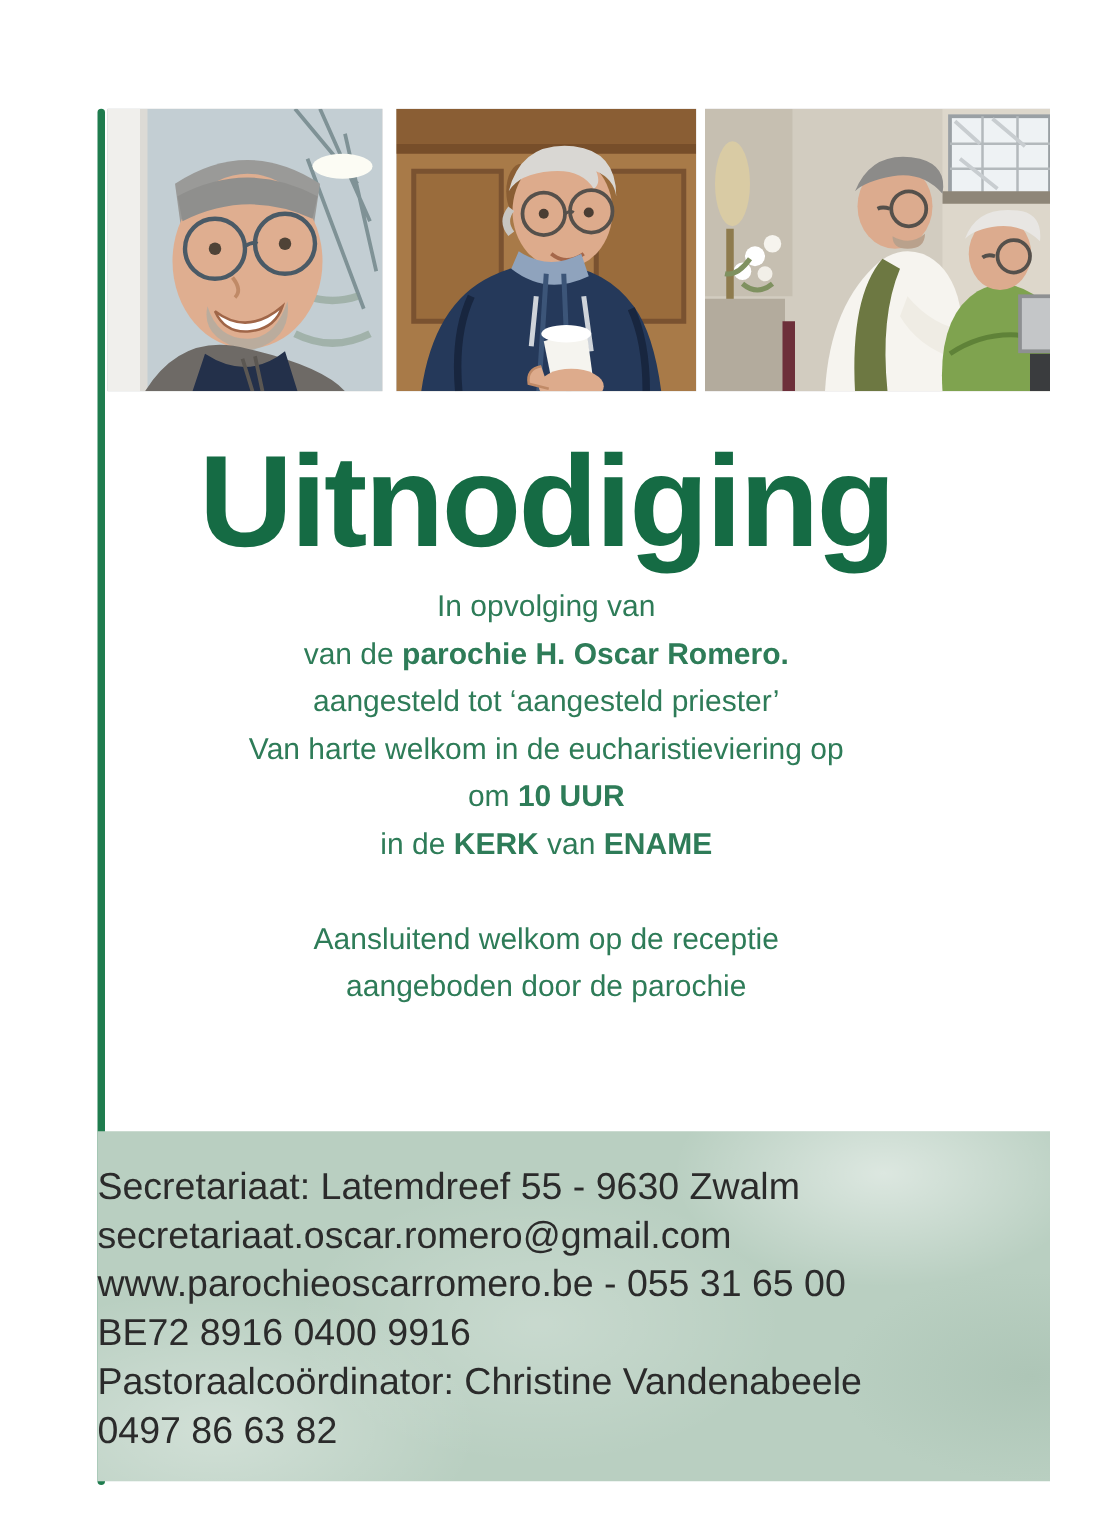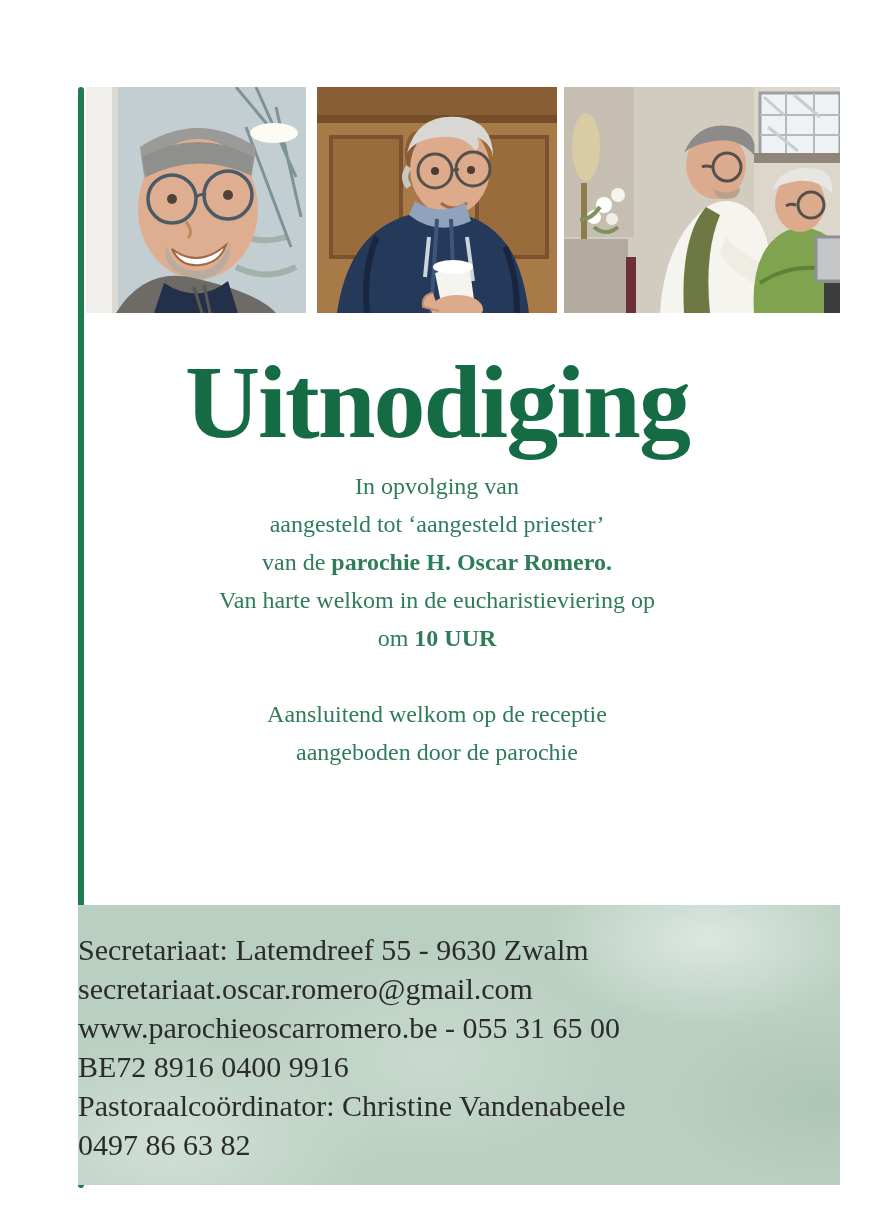--- a/index.html
+++ b/index.html
@@ -2,21 +2,21 @@
 <html style="--accent-green: #1f7c4e; --title-green: #156b44; --body-green: #2e7c58; --footer-bg: #b9cfc1; --footer-text: #2b2b2b;"><head>
 <meta charset="utf-8">
 <style>
   html,body{margin:0;padding:0;background:#ffffff;}
   .poster{
     position:relative;
     width:806px;height:1232px;
     margin:0 auto;
     background:#ffffff;
     overflow:hidden;
-    font-family:Liberation Serif, serif;
+    font-family:Liberation Sans, sans-serif;
   }
   
   .edge{
     position:absolute;top:87px;width:6px;height:1101px;
     background:var(--accent-green,#1f7c4e);
     border-radius:3px;
   }
   .edge.left{left:44px;}
   .edge.right{left:830px;}
 
@@ -164,24 +164,25 @@
         <rect x="252" y="150" width="44" height="44" fill="#c4c6c8" stroke="#8e9092" stroke-width="3"></rect>
         <rect x="260" y="196" width="38" height="30" fill="#3a3c3e"></rect>
       </svg>
     </div>
   </div>
 
   <div class="title">Uitnodiging</div>
 
   <div class="bodytext">
     <p><span>In opvolging van</span></p>
+    <p><span>van de </span><b>parochie H. Oscar Romero.</b></p>
     <p><span>aangesteld tot ‘aangesteld priester’</span></p>
-    <p><span>van de </span><b>parochie H. Oscar Romero.</b></p>
     <p><span>Van harte welkom in de eucharistieviering op</span></p>
     <p><span>om </span><b>10 UUR</b></p>
+    <p><span>in de </span><b>KERK</b><span> van </span><b>ENAME</b></p>
     <div class="spacer"></div>
     <p><span>Aansluitend welkom op de receptie</span></p>
     <p><span>aangeboden door de parochie</span></p>
   </div>
 
   <div class="footer">
     <p>Secretariaat: Latemdreef 55 - 9630 Zwalm</p>
     <p>secretariaat.oscar.romero@gmail.com</p>
     <p>www.parochieoscarromero.be - 055 31 65 00</p>
     <p>BE72 8916 0400 9916</p>

